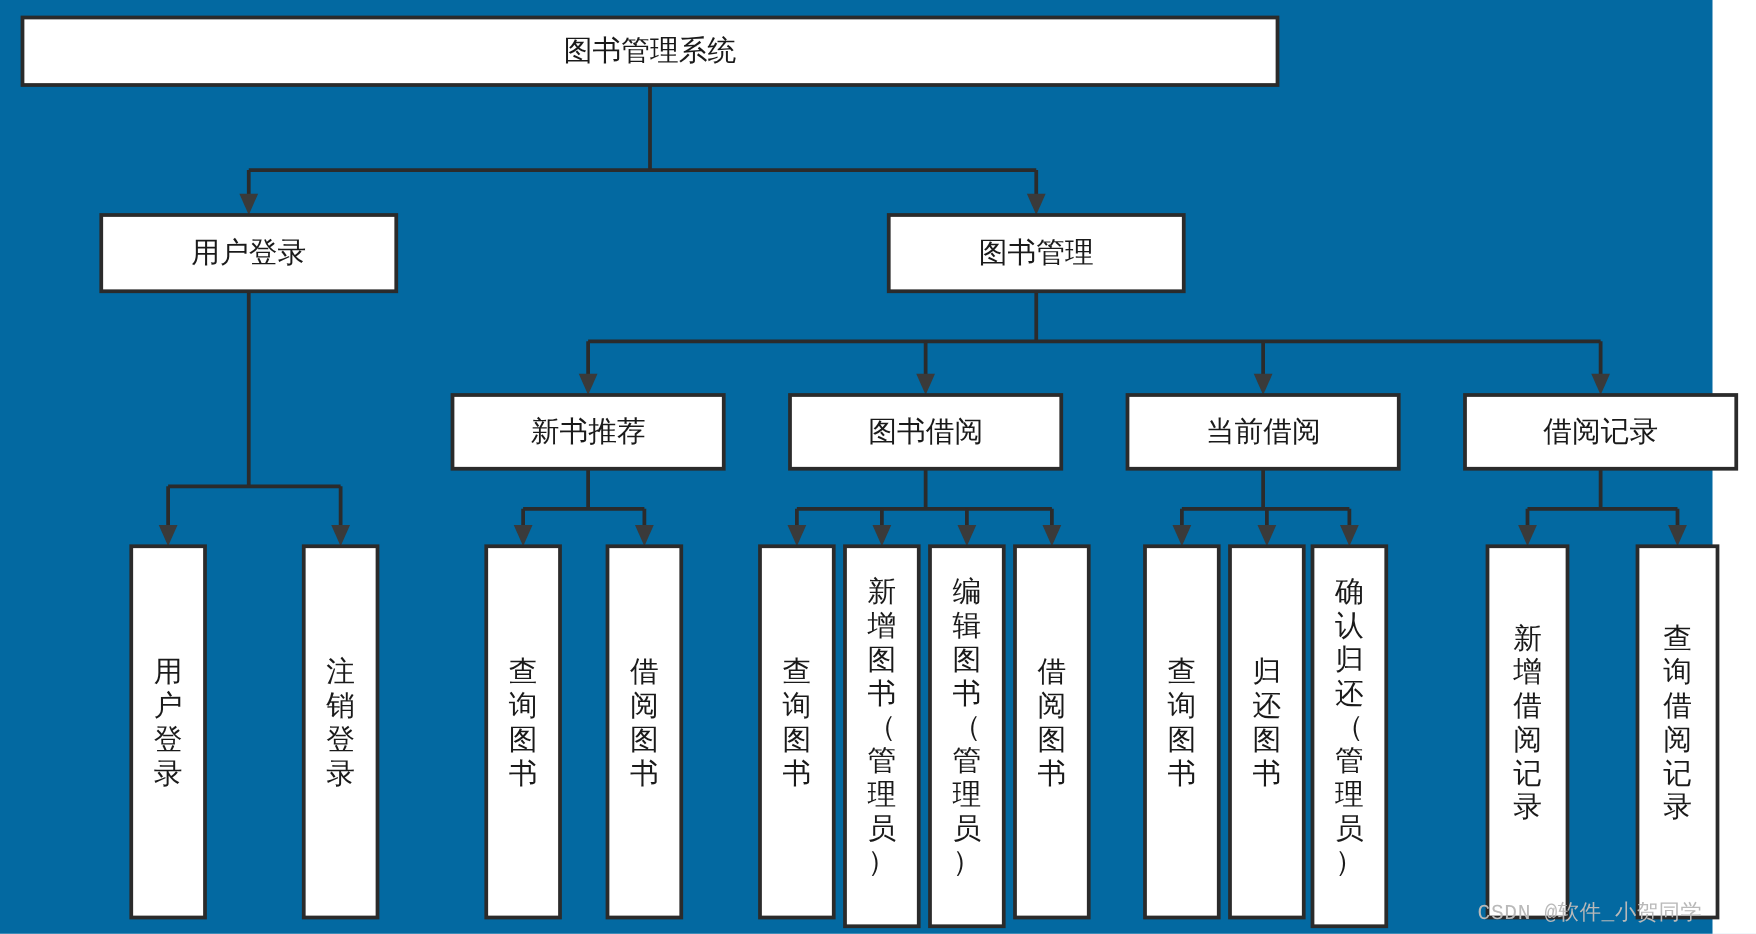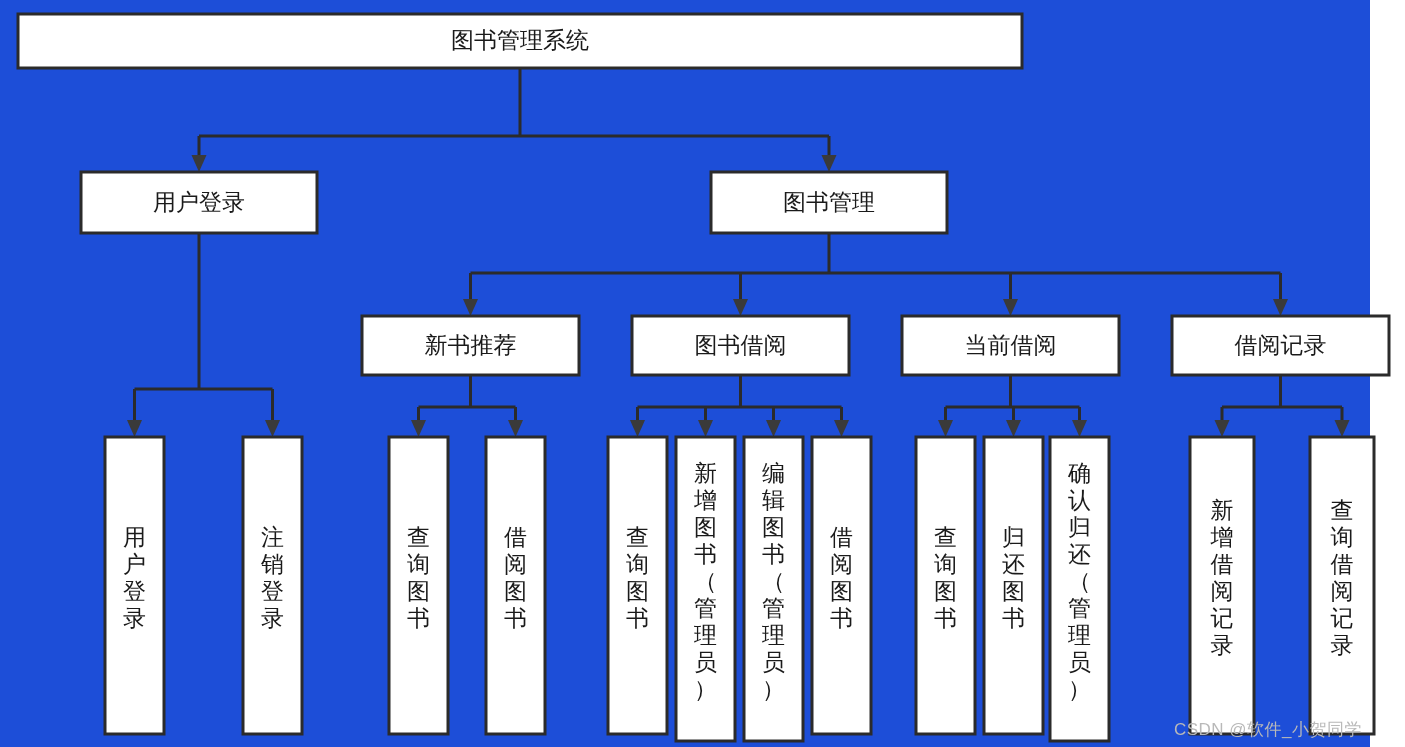--- a/index.html
+++ b/index.html
@@ -10,21 +10,21 @@
   body {
     width: 1405px;
     height: 747px;
     font-family: "Liberation Sans", "DejaVu Sans", sans-serif;
     overflow: hidden;
   }
   #diagram-root {
     position: relative;
     width: 1370px;
     height: 747px;
-    background: #1d4ed8;
+    background: #0369a1;
   }
   svg#flow {
     position: absolute;
     top: 0;
     left: 0;
     width: 1405px;
     height: 747px;
     display: block;
   }
   .node-rect {
@@ -53,21 +53,21 @@
   .node-label-v {
     font-family: "Liberation Sans", "DejaVu Sans", sans-serif;
     font-size: 23px;
     fill: #1a1a1a;
     white-space: pre;
   }
   .watermark {
     position: absolute;
     right: 8px;
     bottom: 6px;
-    font-family: Liberation Sans, sans-serif;
+    font-family: Liberation Mono, monospace;
     font-size: 17px;
     color: #b9b9b9;
     letter-spacing: 0.5px;
     pointer-events: none;
     user-select: none;
   }
 </style>
 </head>
 <body>
 

